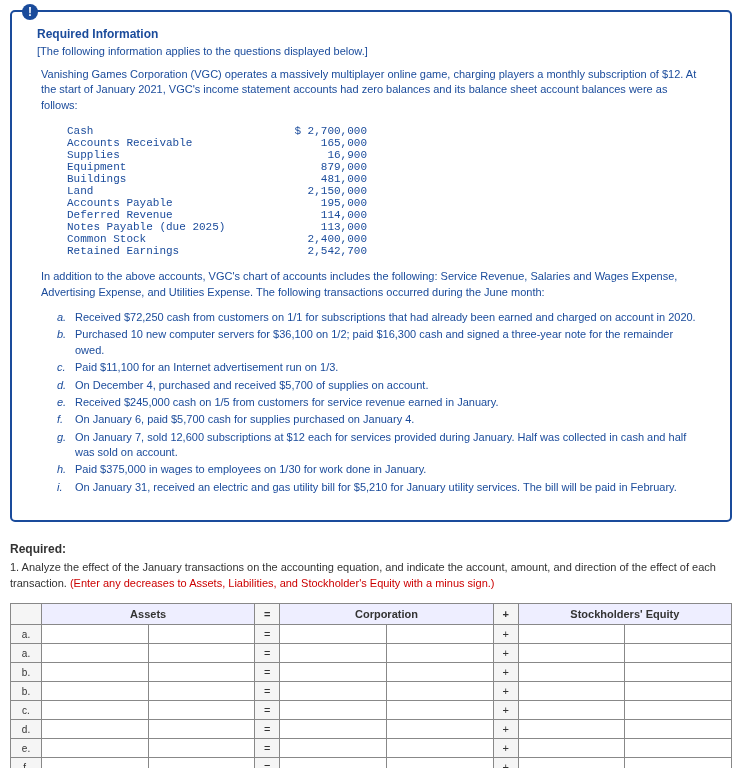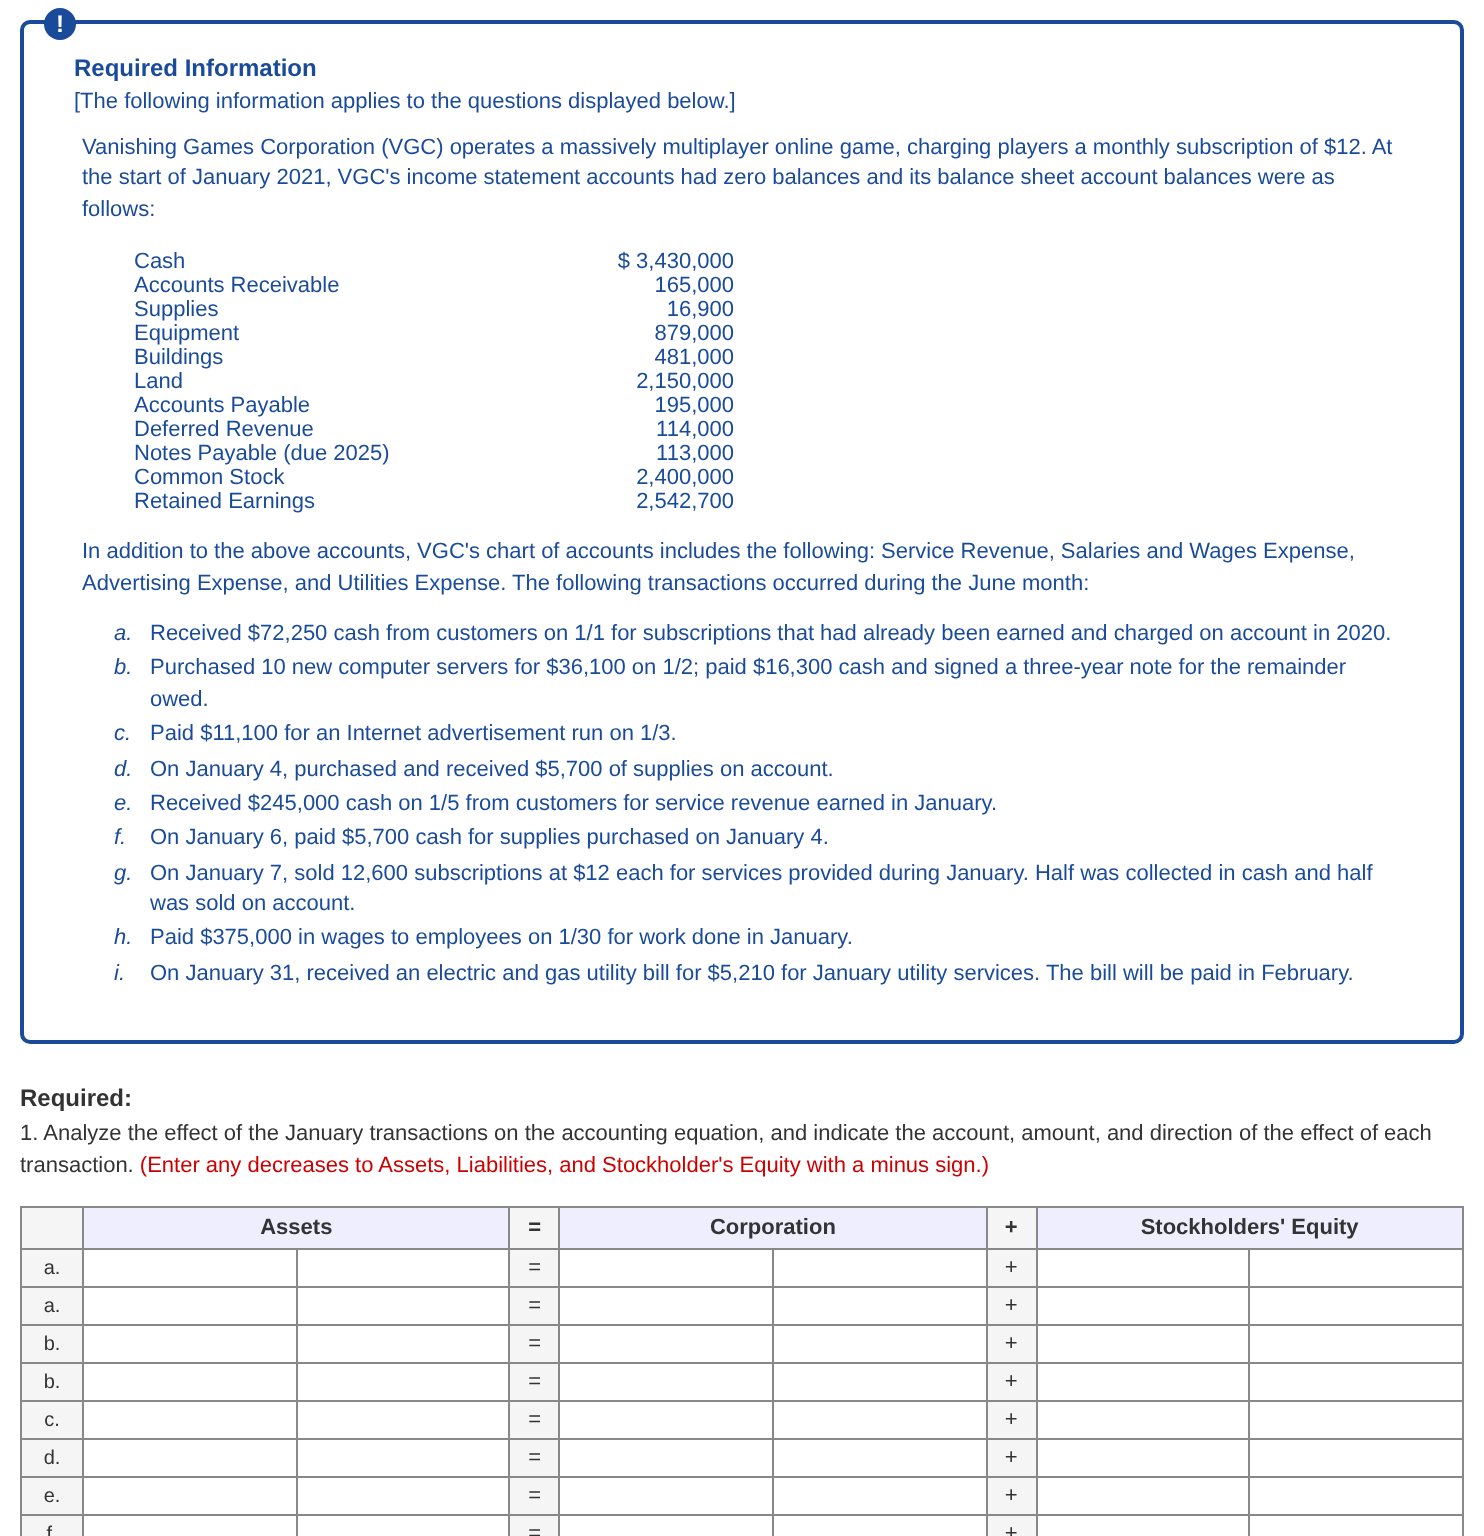--- a/index.html
+++ b/index.html
@@ -2,21 +2,21 @@
 <html><head>
 <meta charset="utf-8">
 <style>
 body{font-family:Arial,Helvetica,sans-serif;font-size:11px;color:#333;margin:0;padding:10px;background:#fff}
 .main-box{border:2px solid #1a4b9b;border-radius:5px;padding:0;position:relative}
 .alert-icon{position:absolute;left:10px;top:-8px;width:16px;height:16px;background:#1a4b9b;border-radius:50%;color:#fff;text-align:center;line-height:16px;font-weight:bold;font-size:12px}
 .inner-pad{padding:15px 25px}
 .req-title{color:#1a4b9b;font-weight:bold;font-size:12px;margin-bottom:4px}
 .italic{color:#1a4b9b}
 .body-text{color:#1a4b9b;margin:10px 4px;line-height:1.4}
-.accounts{font-family:Liberation Sans, sans-serif;color:#1a4b9b;margin:12px 0 12px 30px;font-size:11px}
+.accounts{font-family:Liberation Mono, monospace;color:#1a4b9b;margin:12px 0 12px 30px;font-size:11px}
 .acc-row{display:flex}
 .acc-label{width:200px}
 .acc-val{width:100px;text-align:right}
 .trans-list{color:#1a4b9b;margin:10px 0 10px 20px;line-height:1.4}
 .trans-item{display:flex;margin:2px 0}
 .trans-letter{width:18px;font-style:italic;flex-shrink:0}
 .trans-text{flex:1}
 .required-section{margin-top:20px}
 .required-label{font-weight:bold;font-size:12px;margin-bottom:4px}
 .instr{font-size:11px;line-height:1.4}
@@ -34,21 +34,21 @@
 
 <div class="main-box">
   <div class="alert-icon">!</div>
   <div class="inner-pad">
     <div class="req-title">Required Information</div>
     <div class="italic">[The following information applies to the questions displayed below.]</div>
     <div class="body-text">Vanishing Games Corporation (VGC) operates a massively multiplayer online game, charging players a monthly subscription of $12. At the start of January 2021, VGC's income statement accounts had zero balances and its balance sheet account balances were as follows:</div>
     <div class="accounts" id="accounts-container">
         <div class="acc-row">
           <div class="acc-label">Cash</div>
-          <div class="acc-val">$ 3,430,000</div>
+          <div class="acc-val">$ 2,700,000</div>
         </div>
         <div class="acc-row">
           <div class="acc-label">Accounts Receivable</div>
           <div class="acc-val">165,000</div>
         </div>
         <div class="acc-row">
           <div class="acc-label">Supplies</div>
           <div class="acc-val">16,900</div>
         </div>
         <div class="acc-row">
@@ -93,21 +93,21 @@
         <div class="trans-item">
           <div class="trans-letter">b.</div>
           <div class="trans-text">Purchased 10 new computer servers for $36,100 on 1/2; paid $16,300 cash and signed a three-year note for the remainder owed.</div>
         </div>
         <div class="trans-item">
           <div class="trans-letter">c.</div>
           <div class="trans-text">Paid $11,100 for an Internet advertisement run on 1/3.</div>
         </div>
         <div class="trans-item">
           <div class="trans-letter">d.</div>
-          <div class="trans-text">On January 4, purchased and received $5,700 of supplies on account.</div>
+          <div class="trans-text">On December 4, purchased and received $5,700 of supplies on account.</div>
         </div>
         <div class="trans-item">
           <div class="trans-letter">e.</div>
           <div class="trans-text">Received $245,000 cash on 1/5 from customers for service revenue earned in January.</div>
         </div>
         <div class="trans-item">
           <div class="trans-letter">f.</div>
           <div class="trans-text">On January 6, paid $5,700 cash for supplies purchased on January 4.</div>
         </div>
         <div class="trans-item">

